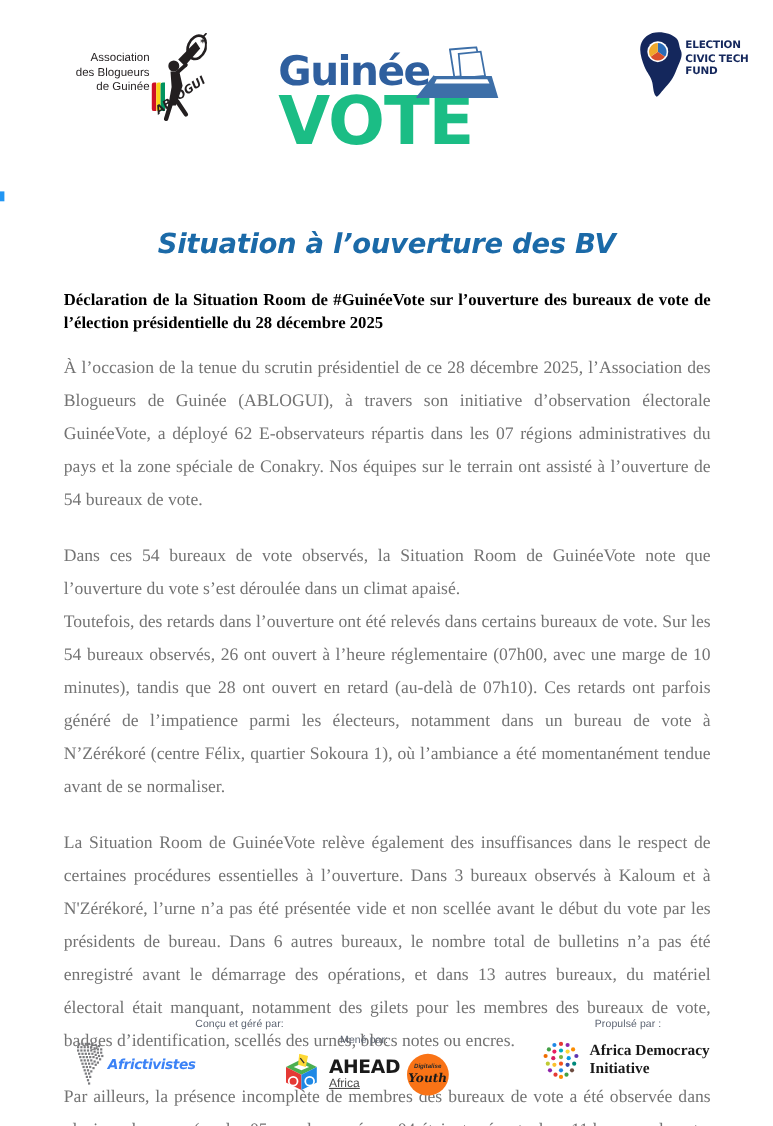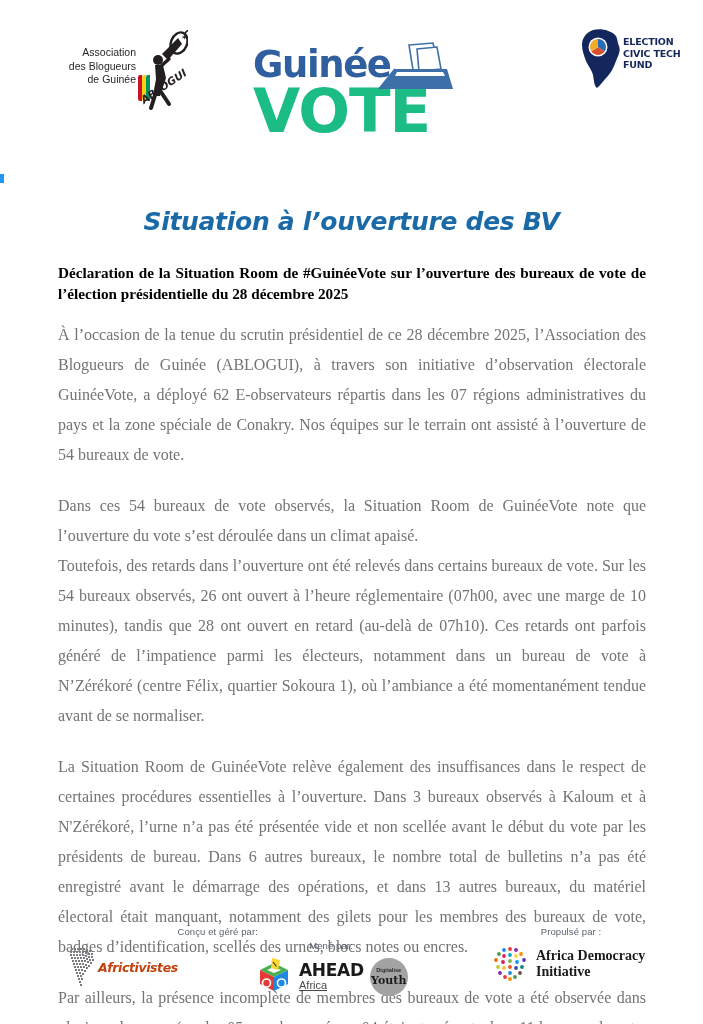--- a/index.html
+++ b/index.html
@@ -174,21 +174,21 @@
     margin-top: 7px;
   }
 
   
   .f-africtivistes { left: 58px; top: 6px; width: 200px; }
   .afr-name {
     font-family: "DejaVu Sans", "Liberation Sans", sans-serif;
     font-weight: bold;
     font-style: italic;
     font-size: 12.5px;
-    color: #c2410c;
+    color: #3b82f6;
     letter-spacing: -0.4px;
     margin-left: -12px;
   }
 
   
   .f-ahead { left: 255px; top: 6px; width: 170px; margin-top: 14px; }
   .ahead-name {
     font-family: "DejaVu Sans", "Liberation Sans", sans-serif;
     font-weight: bold;
     font-size: 17px;
@@ -199,26 +199,27 @@
   .ahead-sub {
     font-family: "Liberation Sans", sans-serif;
     font-size: 11px;
     color: #4a4a4a;
     line-height: 13px;
     text-decoration: underline;
   }
   .dy-badge {
     width: 38px; height: 38px;
     border-radius: 50%;
-    background: #a3a3a3;
+    background: #f97316;
     display: flex;
     flex-direction: column;
     align-items: center;
     justify-content: center;
     line-height: 1;
+    font-style: italic;
   }
   .dy-top {
     font-family: "Liberation Sans", sans-serif;
     font-size: 5.6px; font-weight: bold; color: #2c2c2c;
   }
   .dy-bot {
     font-family: "DejaVu Serif", "Liberation Serif", serif;
     font-size: 11px; font-weight: bold; color: #1a1a1a;
     margin-top: 1px;
   }

